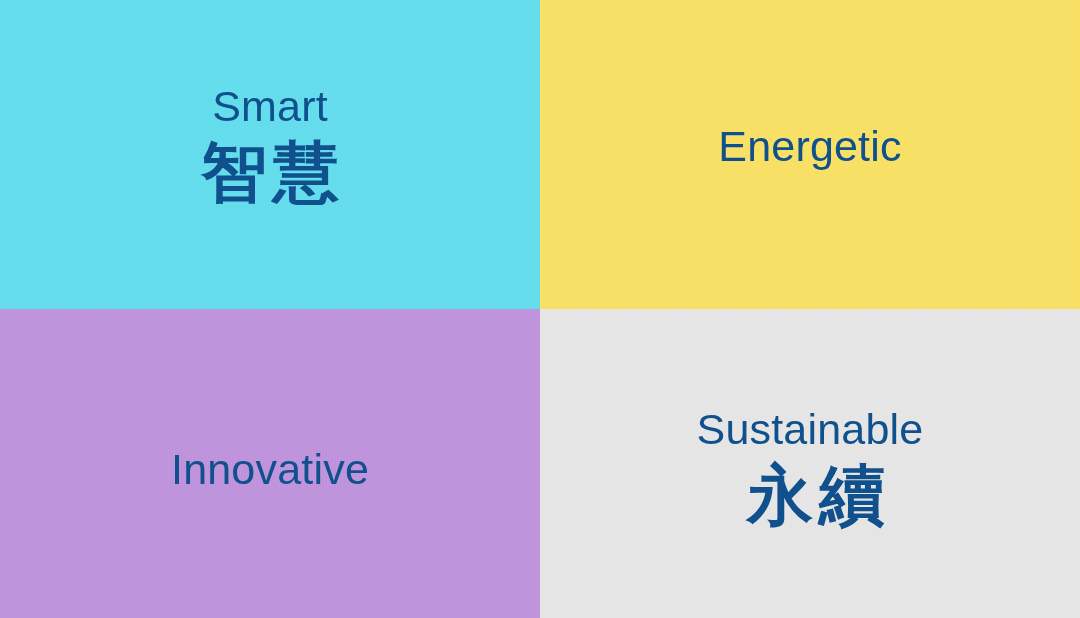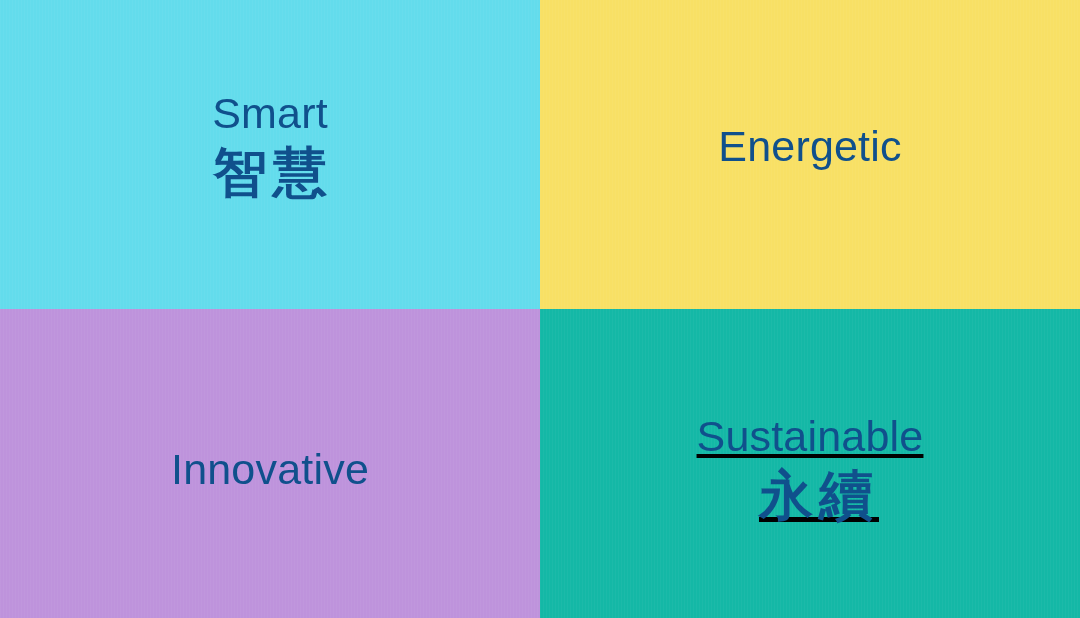--- a/index.html
+++ b/index.html
@@ -61,21 +61,21 @@
     letter-spacing: 0.2px;
     line-height: 1;
     margin: 0;
     white-space: nowrap;
   }
   .label-zh {
     position: relative;
     z-index: 2;
     color: #10508C;
     font-family: "DejaVu Sans", "Liberation Sans", sans-serif;
-    font-size: 54px;
+    font-size: 66px;
     font-weight: 700;
     letter-spacing: 6px;
     text-indent: 6px;
     line-height: 1.05;
     margin: 10px 0 0 0;
     white-space: nowrap;
   }
   
   .q-smart .stack,
   .q-energetic .stack {
@@ -112,21 +112,21 @@
         <div class="label-en" style="color: rgb(16, 80, 140);">Energetic</div>
       </div>
     </div>
 
     <div class="quadrant q-innovative" style="background-color: rgb(190, 147, 220);">
       <div class="stack">
         <div class="label-en" style="color: rgb(16, 80, 140);">Innovative</div>
       </div>
     </div>
 
-    <div class="quadrant q-sustainable" style="background-color: #14b8a6; text-decoration: underline;">
+    <div class="quadrant q-sustainable" style="background-color: #e5e5e5;">
       <div class="stack">
         <div class="label-en" style="color: rgb(16, 80, 140);">Sustainable</div>
         <div class="label-zh" style="color: rgb(16, 80, 140); margin-left: 12px;">永續</div>
       </div>
     </div>
 
   </div>
 </div>
 
 </body></html>

